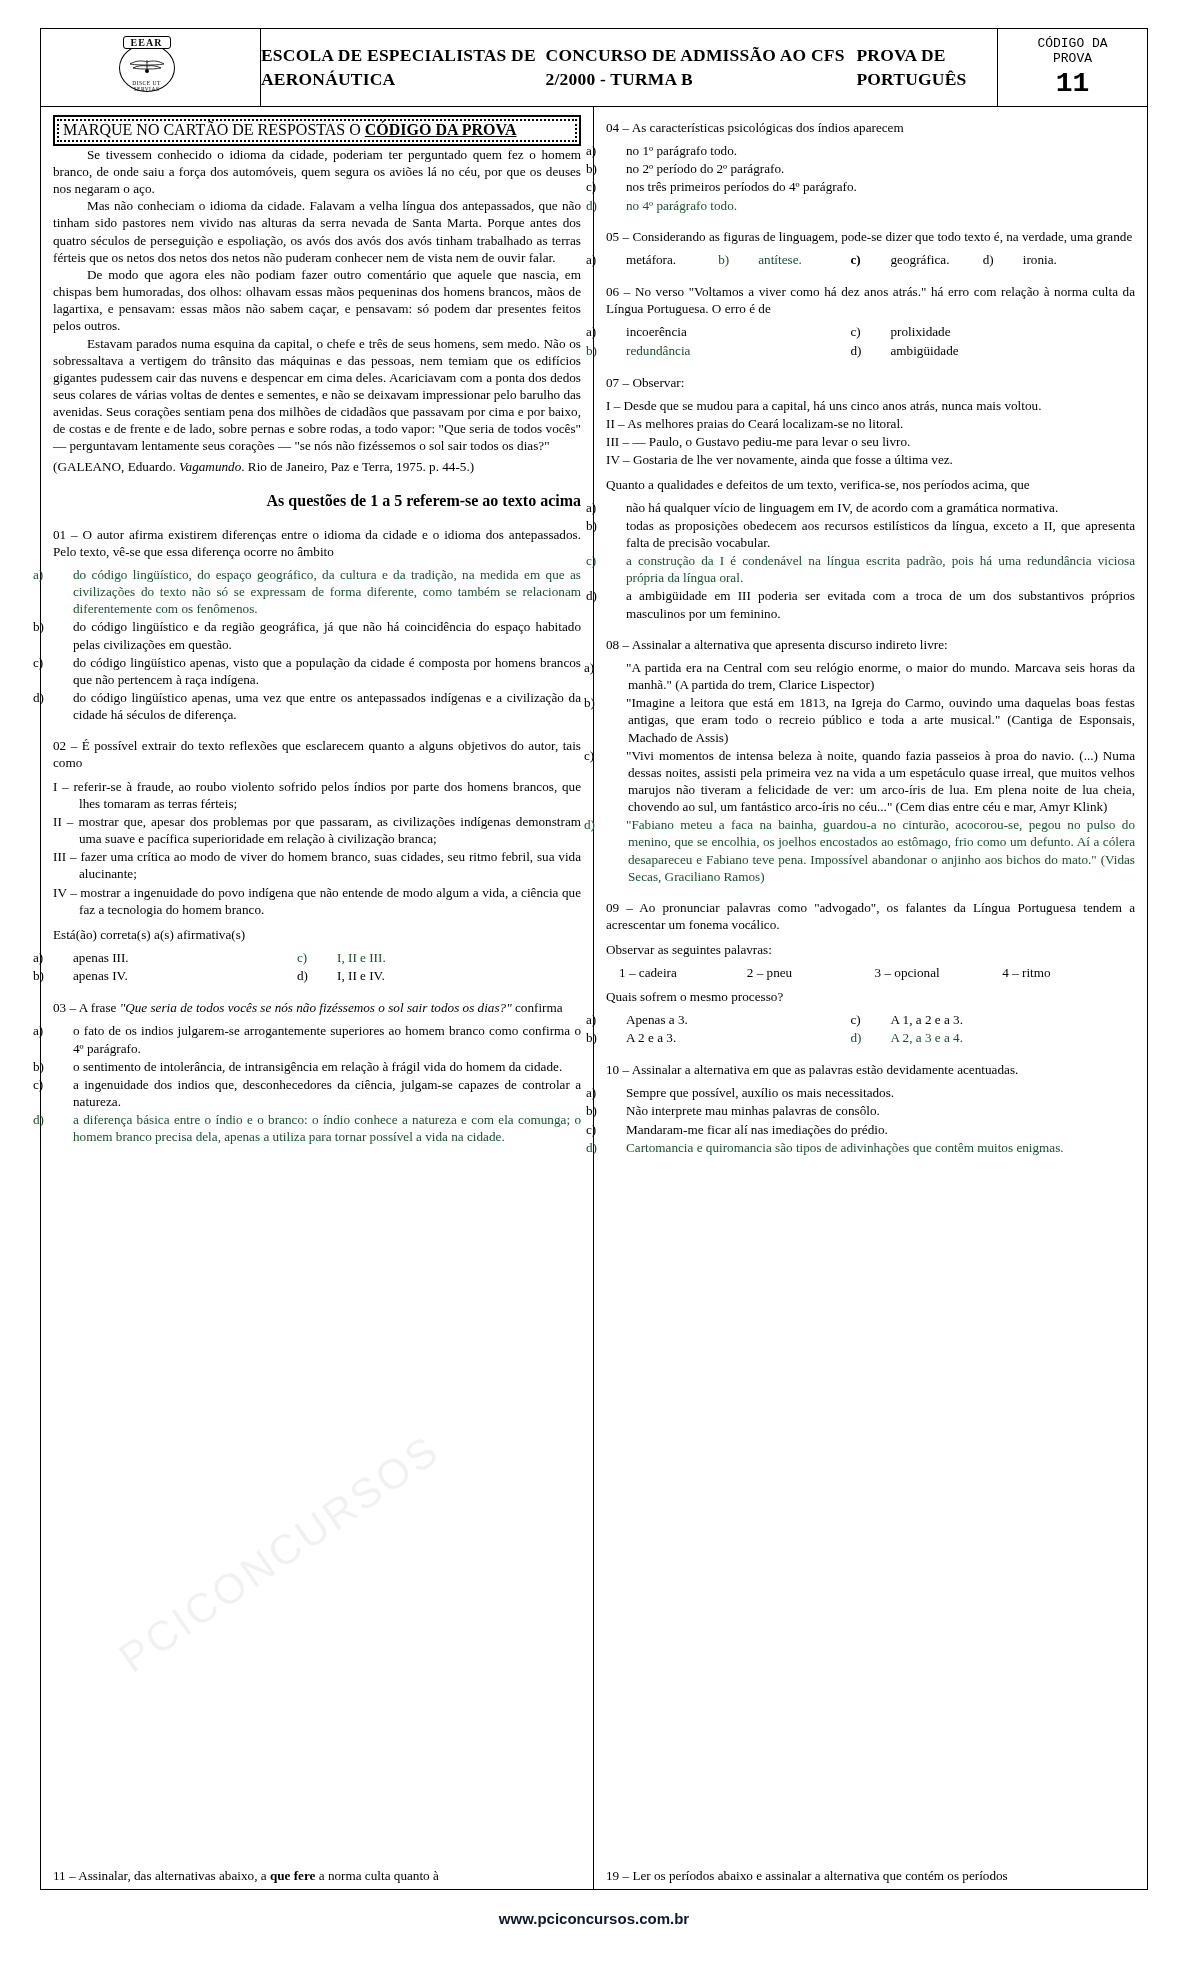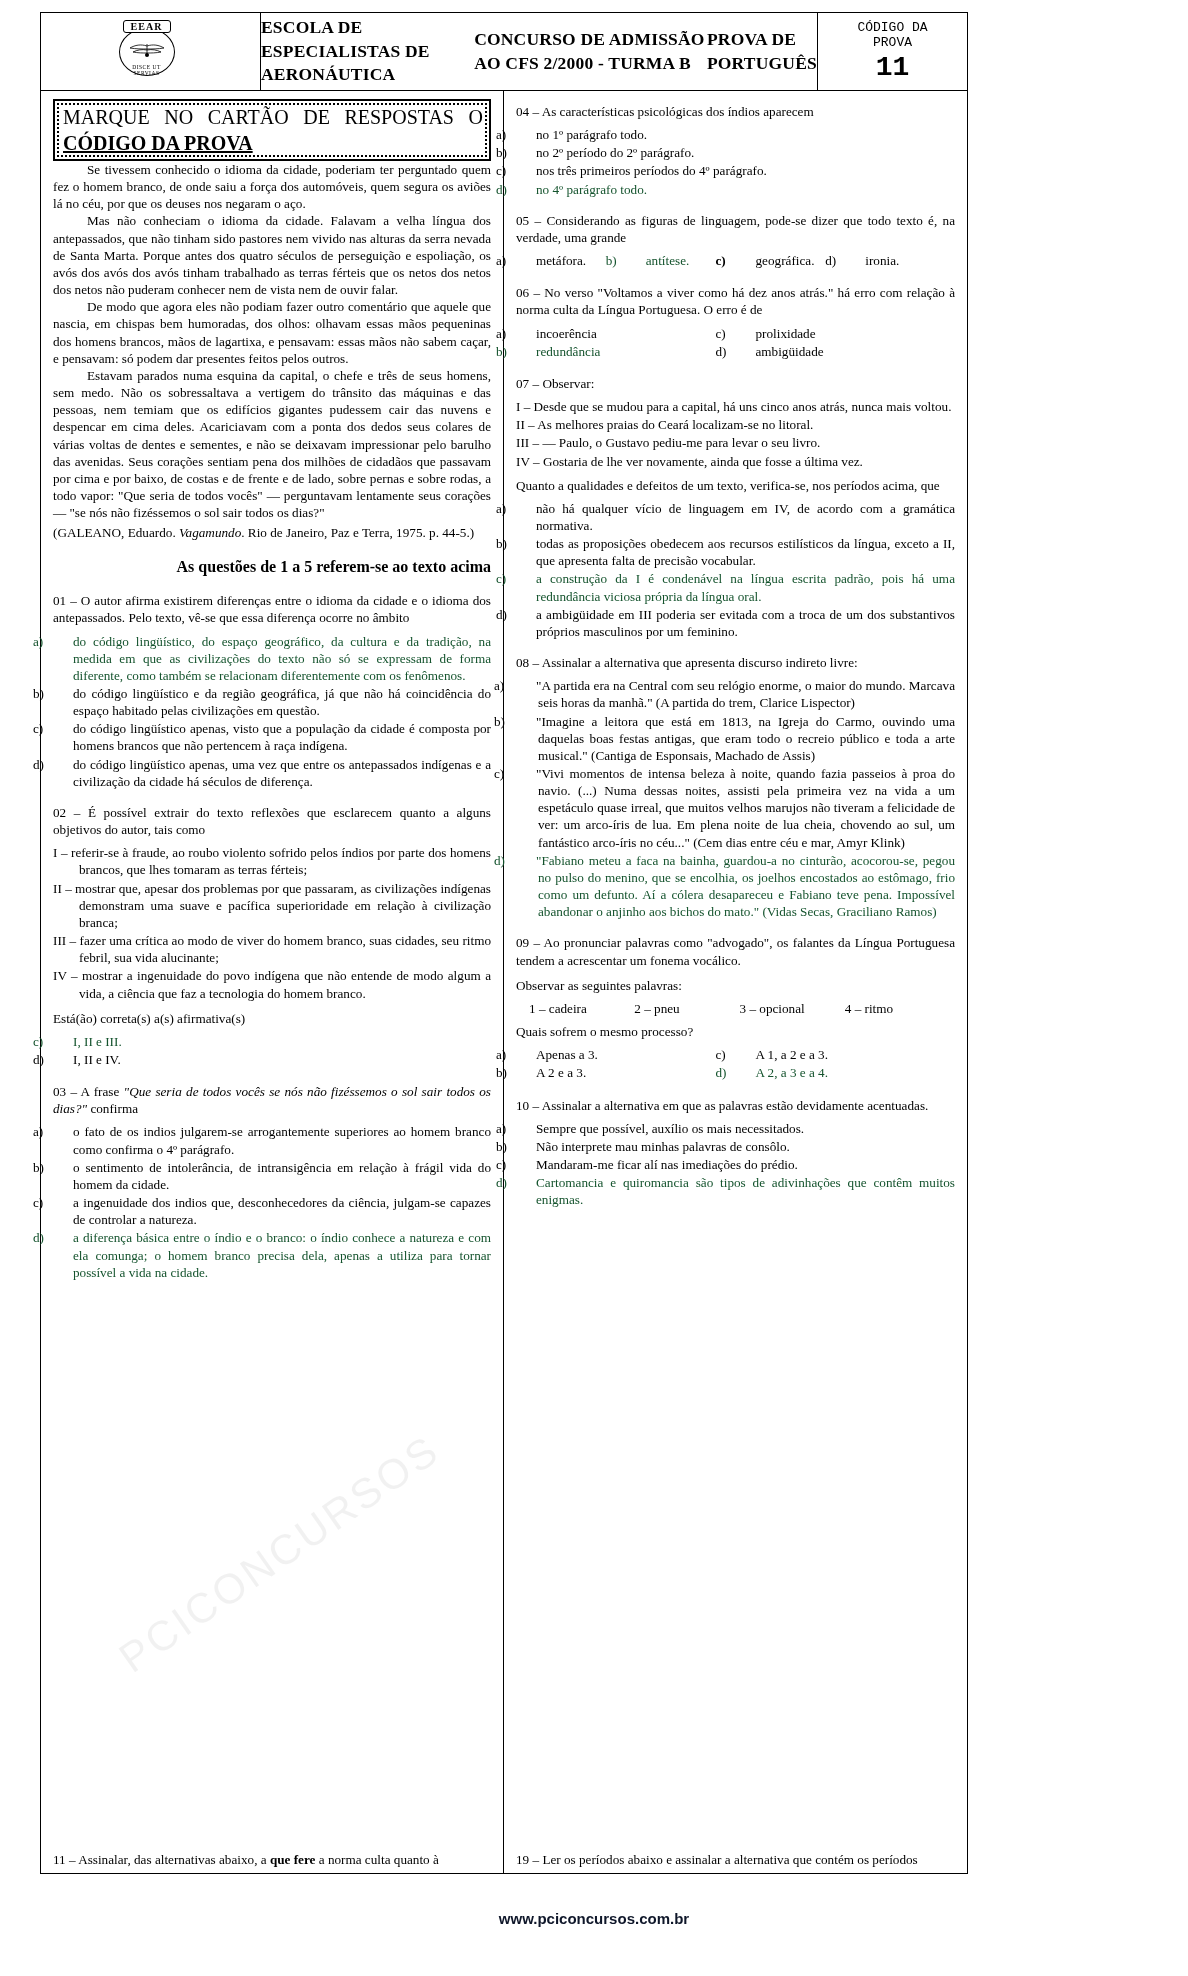--- a/index.html
+++ b/index.html
@@ -6,22 +6,22 @@
   html, body { margin:0; padding:0; }
   body {
     width:1188px; height:1976px;
     background:#ffffff;
     font-family:"Liberation Serif", serif;
     color:#000;
     position:relative;
   }
   .page {
     position:absolute;
-    left:40px; top:12px;
-    width:928px; height:1862px;
+    left:40px; top:28px;
+    width:1108px; height:1862px;
     border:1.5px solid #000;
   }
   
   .header {
     display:flex;
     border-bottom:1.5px solid #000;
     height:78px;
   }
   .logo-cell {
     width:220px;
@@ -81,21 +81,21 @@
     padding:8px 12px 0 12px;
     font-size:13.2px;
     line-height:1.30;
     text-align:justify;
     position:relative;
   }
   .col.left { border-right:1.5px solid #000; }
   .marque-box {
     border:2px solid #000;
     padding:3px 6px;
-    font-size:20px;
+    font-size:16px;
     font-variant:small-caps;
     position:relative;
   }
   .marque-box::before {
     content:"";
     position:absolute; left:2px; top:2px; right:2px; bottom:2px;
     border:2px dotted #000;
     pointer-events:none;
   }
   .marque-inner { position:relative; padding-left:2px; }
@@ -220,20 +220,24 @@
       <div class="q">
         <div class="q-stem">02 –  É possível extrair do texto reflexões que esclarecem quanto a alguns objetivos do autor, tais como</div>
         <div class="opts">
           <div class="roman"><span>I –</span> <span>referir-se à fraude, ao roubo violento sofrido pelos índios por parte dos homens brancos, que lhes tomaram as terras férteis;</span></div>
           <div class="roman"><span>II –</span> <span>mostrar que, apesar dos problemas por que passaram, as civilizações indígenas demonstram uma suave e pacífica superioridade em relação à civilização branca;</span></div>
           <div class="roman"><span>III –</span> <span>fazer uma crítica ao modo de viver do homem branco, suas cidades, seu ritmo febril, sua vida alucinante;</span></div>
           <div class="roman"><span>IV –</span> <span>mostrar a ingenuidade do povo indígena que não entende de modo algum a vida, a ciência que faz a tecnologia do homem branco.</span></div>
         </div>
         <div style="margin-top:8px">Está(ão) correta(s) a(s) afirmativa(s)</div>
         <div class="opts two-col-opts">
+          <div>
+            <div class="opt"><span class="lbl">a)</span><span>apenas III.</span></div>
+            <div class="opt"><span class="lbl">b)</span><span>apenas IV.</span></div>
+          </div>
           <div>
             <div class="opt red"><span class="lbl">c)</span><span>I, II e III.</span></div>
             <div class="opt"><span class="lbl">d)</span><span>I, II e IV.</span></div>
           </div>
         </div>
       </div>
 
       <div class="q">
         <div class="q-stem">
           <span>03 –  A frase </span><i>"Que seria de todos vocês se nós não fizéssemos o sol sair todos os dias?"</i><span> confirma</span>

